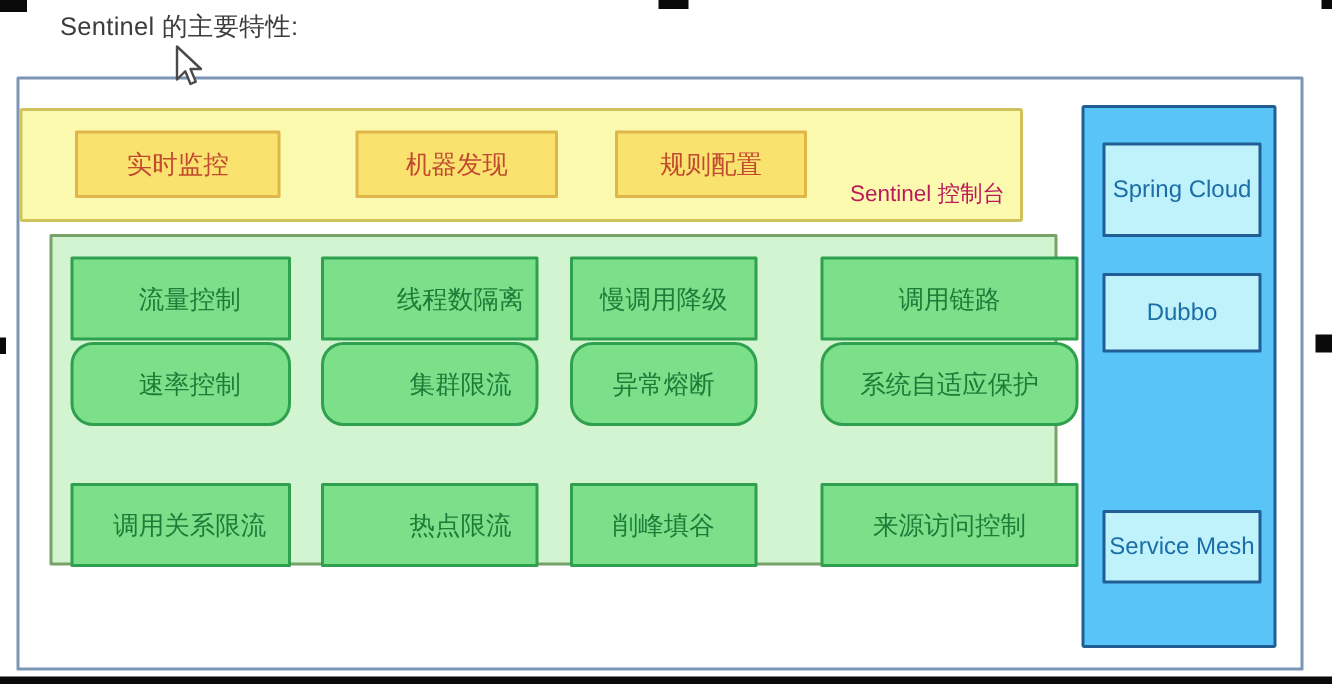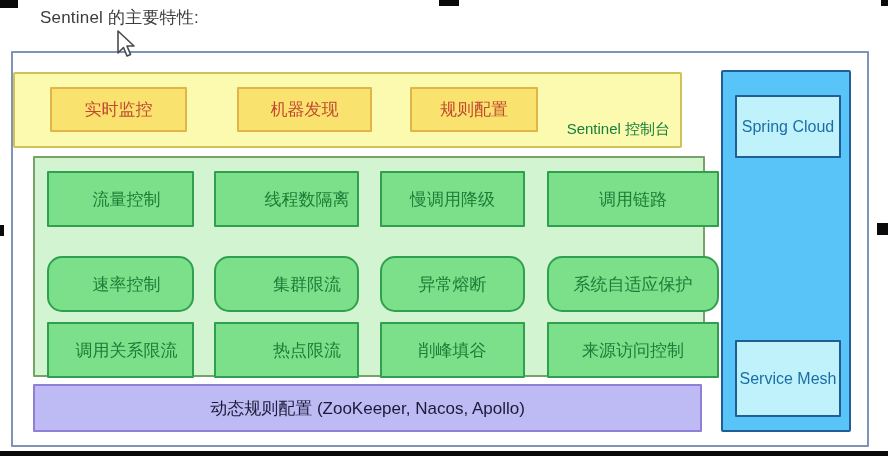--- a/index.html
+++ b/index.html
@@ -59,21 +59,21 @@
     align-items: center;
     justify-content: center;
   }
   .console-btn.b1 { left: 35px;  width: 137px; }
   .console-btn.b2 { left: 222px; width: 135px; }
   .console-btn.b3 { left: 395px; width: 128px; }
   .console-label {
     position: absolute;
     right: 10px;
     bottom: 7px;
-    color: #15803d;
+    color: #be185d;
     font-size: 15px;
   }
 
   
   .features-panel {
     position: absolute;
     left: 33px;
     top: 156px;
     width: 672px;
     height: 221px;
@@ -89,24 +89,24 @@
     border-radius: 1px;
     color: #1c7c38;
     font-size: 17px;
     display: flex;
     align-items: center;
     justify-content: center;
     white-space: nowrap;
   }
   .fc1 { left: 12px;  width: 147px; padding-left: 12px; }
   .fc2 { left: 179px; width: 145px; padding-left: 41px; }
-  .fc3 { left: 345px; width: 145px; }
+  .fc3 { left: 345px; width: 125px; }
   .fc4 { left: 512px; width: 172px; }
   .fr1 { top: 13px; }
-  .fr2 { top: 98px; border-radius: 15px; }
+  .fr2 { top: 70px; border-radius: 15px; }
   .fr3 { top: 164px; }
 
   
   .datasource-bar {
     position: absolute;
     left: 33px;
     top: 384px;
     width: 669px;
     height: 48px;
     background: #bebaf3;
@@ -142,21 +142,21 @@
     display: flex;
     align-items: center;
     justify-content: center;
     text-align: right;
     line-height: 1.25;
     padding: 0;
   }
   .ib1 { top: 23px;  height: 63px; }
   .ib2 { top: 110px; height: 53px; }
   .ib3 { top: 188px; height: 56px; }
-  .ib4 { top: 268px; height: 77px; }
+  .ib4 { top: 268px; height: 49px; }
 
   
   .artifact { position: absolute; background: #0a0a0a; }
   .a-tl { left: 0;    top: 0;    width: 18px;  height: 8px;  }
   .a-tc { left: 439px; top: 0;   width: 20px;  height: 6px;  }
   .a-tr { left: 881px; top: 0;   width: 7px;   height: 6px;  }
   .a-lm { left: 0;    top: 225px; width: 4px;  height: 11px; }
   .a-rm { left: 877px; top: 223px; width: 11px; height: 12px; }
   .a-bb { left: 0;    top: 451px; width: 888px; height: 5px; }
 
@@ -195,24 +195,24 @@
       <div class="feature-box fc2 fr2">集群限流</div>
       <div class="feature-box fc3 fr2">异常熔断</div>
       <div class="feature-box fc4 fr2">系统自适应保护</div>
 
       <div class="feature-box fc1 fr3">调用关系限流</div>
       <div class="feature-box fc2 fr3">热点限流</div>
       <div class="feature-box fc3 fr3">削峰填谷</div>
       <div class="feature-box fc4 fr3">来源访问控制</div>
     </div>
 
-    <div class="datasource-bar" style="left:20px;top:331px;">动态规则配置 (ZooKeeper, Nacos, Apollo)</div>
 
     <div class="integrations-panel" style="left:708px;top:17px;">
       <div class="integration-box ib1">Spring Cloud</div>
+      <div class="integration-box ib2">Dubbo</div>
       <div class="integration-box ib4">Service Mesh</div>
     </div>
 
   </div>
 
   <svg class="cursor" viewBox="0 0 22 32">
     <path d="M4 2 L4 24 L9.5 18.5 L13 27 L16.5 25.4 L13 17 L20 17 Z" fill="#ffffff" stroke="#4a4a4a" stroke-width="1.6" stroke-linejoin="round"></path>
   </svg>
 
   <div class="artifact a-tl"></div>

